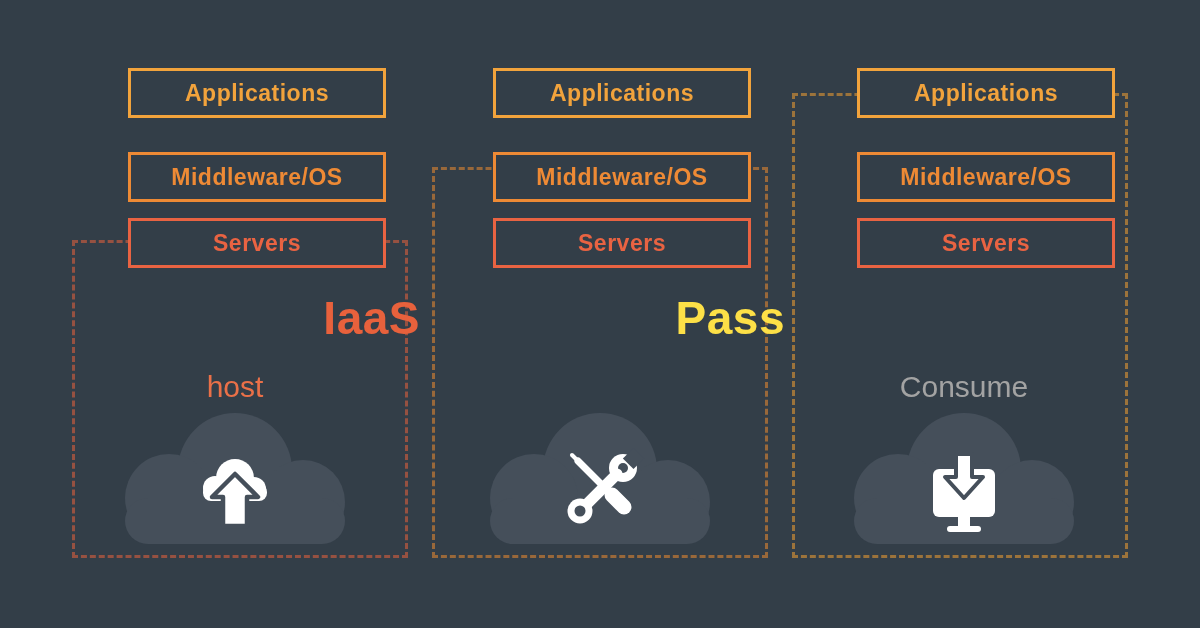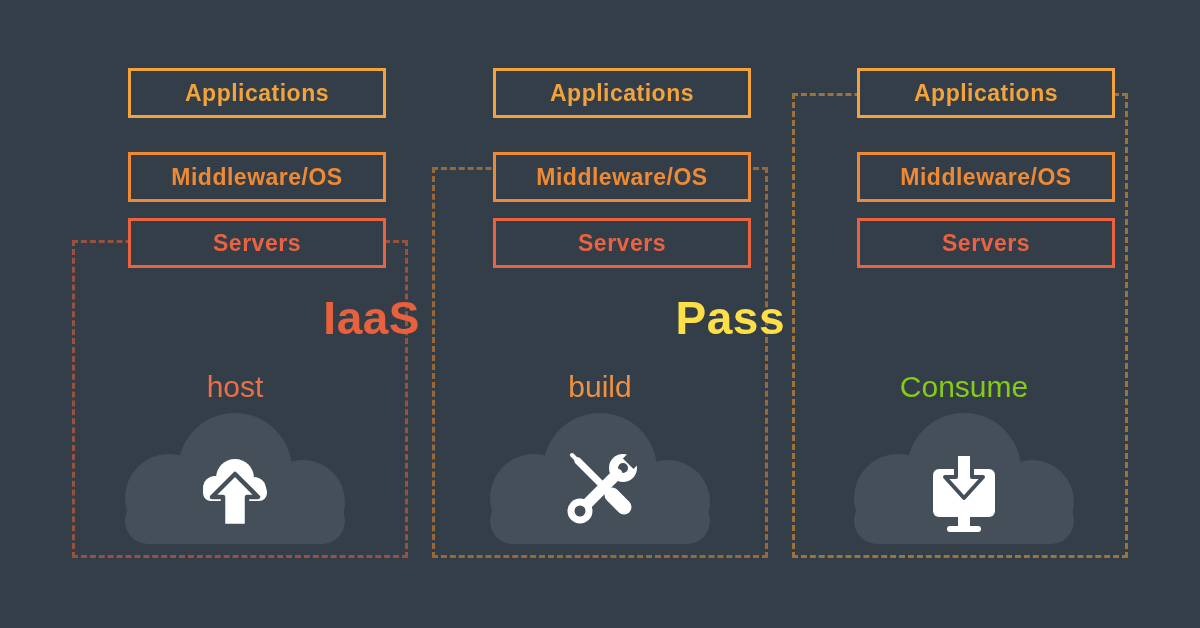--- a/index.html
+++ b/index.html
@@ -78,21 +78,20 @@
 </div>
 
 <div class="col" id="col-1">
   <div class="boundary" style="border-color: rgb(238, 140, 47);"></div>
 
   <div class="layer l0" style="border-color: rgb(242, 163, 60); color: rgb(242, 163, 60);">Applications</div>
   <div class="layer l1" style="border-color: rgb(238, 138, 53); color: rgb(238, 138, 53);">Middleware/OS</div>
   <div class="layer l2" style="border-color: rgb(233, 99, 66); color: rgb(233, 99, 66);">Servers</div>
 
   <div class="title" style="color: #fde047;">Pass</div>
-  <div class="subtitle" style="color: rgb(238, 145, 64);">build</div>
 
   <svg class="cloud" width="236" height="138" viewBox="0 0 236 138">
     <circle class="cl" cx="118" cy="64" r="57"></circle>
     <circle class="cl" cx="52" cy="92" r="44"></circle>
     <circle class="cl" cx="186" cy="96" r="42"></circle>
     <rect class="cl" x="8" y="92" width="220" height="46" rx="23"></rect>
   </svg>
 
   <svg class="icon" width="90" height="90" viewBox="0 0 90 90">
 
@@ -109,21 +108,21 @@
   </svg>
 </div>
 
 <div class="col" id="col-2">
   <div class="boundary" style="border-color: rgb(242, 160, 50);"></div>
 
   <div class="layer l0" style="border-color: rgb(242, 163, 60); color: rgb(242, 163, 60);">Applications</div>
   <div class="layer l1" style="border-color: rgb(238, 138, 53); color: rgb(238, 138, 53);">Middleware/OS</div>
   <div class="layer l2" style="border-color: rgb(233, 99, 66); color: rgb(233, 99, 66);">Servers</div>
 
-  <div class="subtitle" style="color: #84cc16;">Consume</div>
+  <div class="subtitle" style="color: #a3a3a3;">Consume</div>
 
   <svg class="cloud" width="236" height="138" viewBox="0 0 236 138">
     <circle class="cl" cx="118" cy="64" r="57"></circle>
     <circle class="cl" cx="52" cy="92" r="44"></circle>
     <circle class="cl" cx="186" cy="96" r="42"></circle>
     <rect class="cl" x="8" y="92" width="220" height="46" rx="23"></rect>
   </svg>
 
   <svg class="icon" width="90" height="90" viewBox="0 0 90 90">
     <rect class="wh" x="14" y="25" width="62" height="48" rx="6"></rect>

